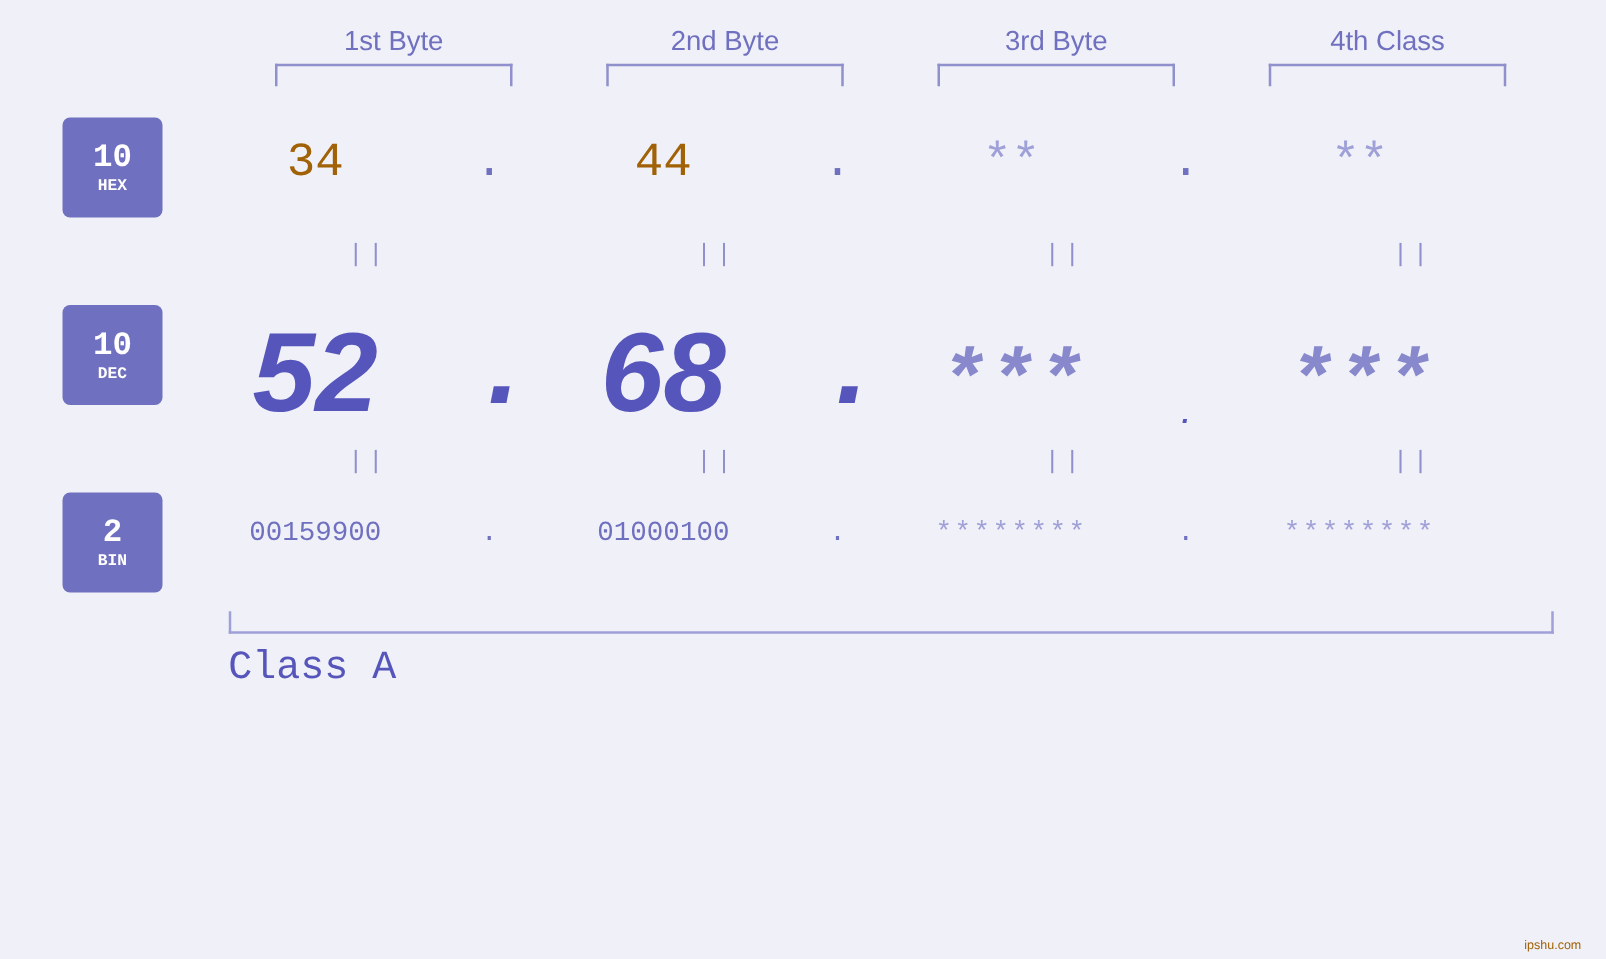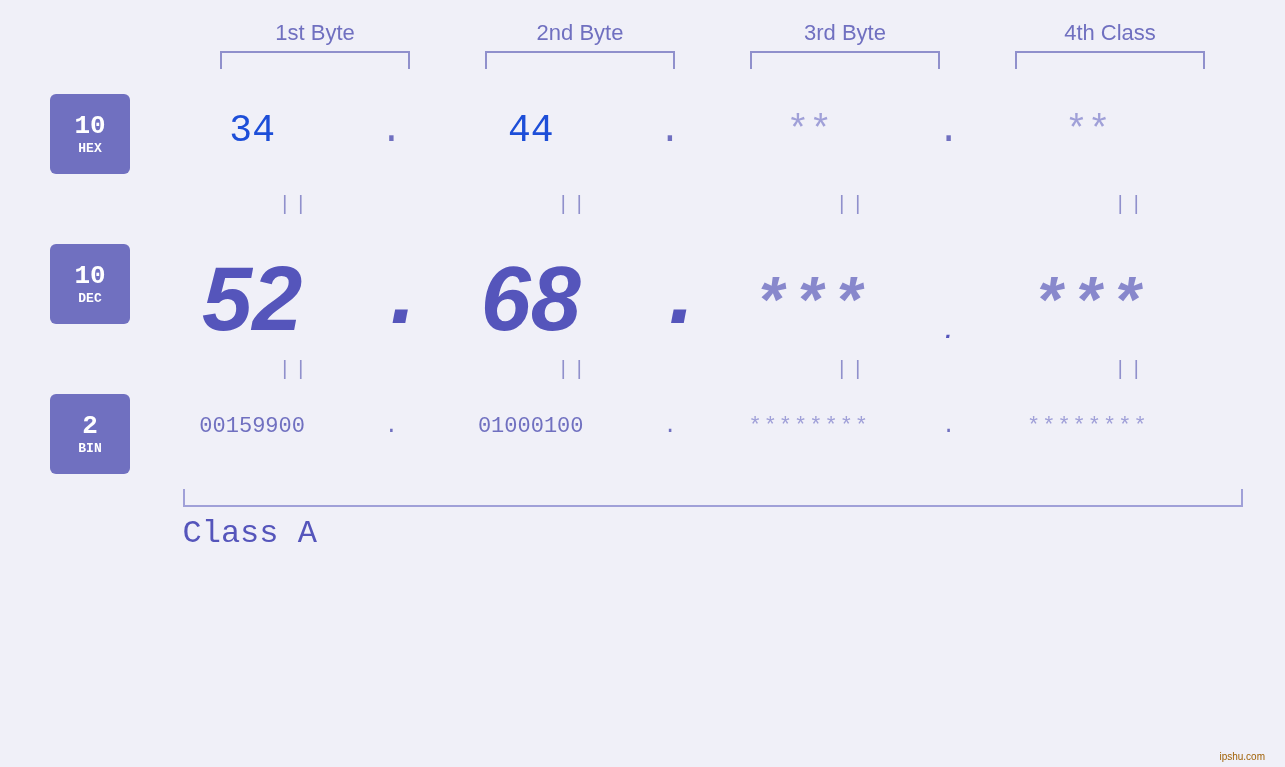--- a/index.html
+++ b/index.html
@@ -109,21 +109,21 @@
     }
 
     .separator {
       width: 30px;
       text-align: center;
     }
 
     
     .hex-value {
       font-size: 38px;
-      color: #1d4ed8;
+      color: #a16207;
       font-family: 'Courier New', Courier, monospace;
     }
 
     .hex-dot {
       font-size: 38px;
       color: #7070c0;
     }
 
     .hex-masked {
       font-size: 38px;

